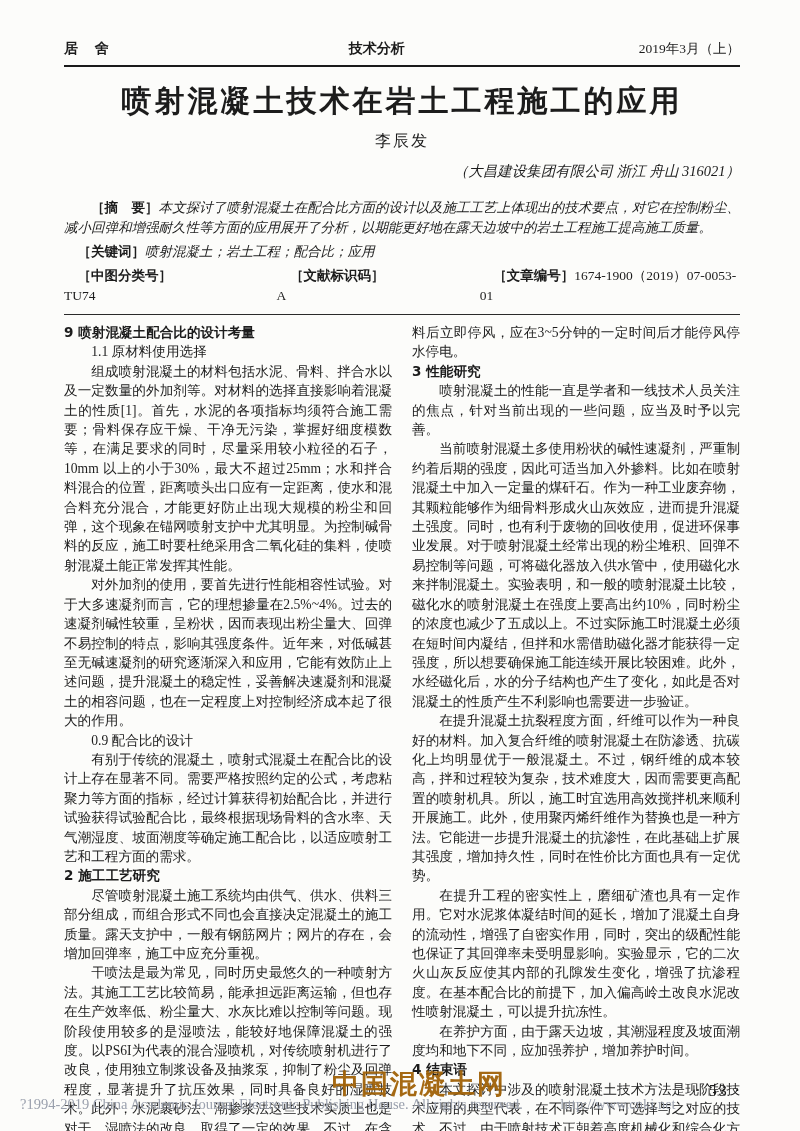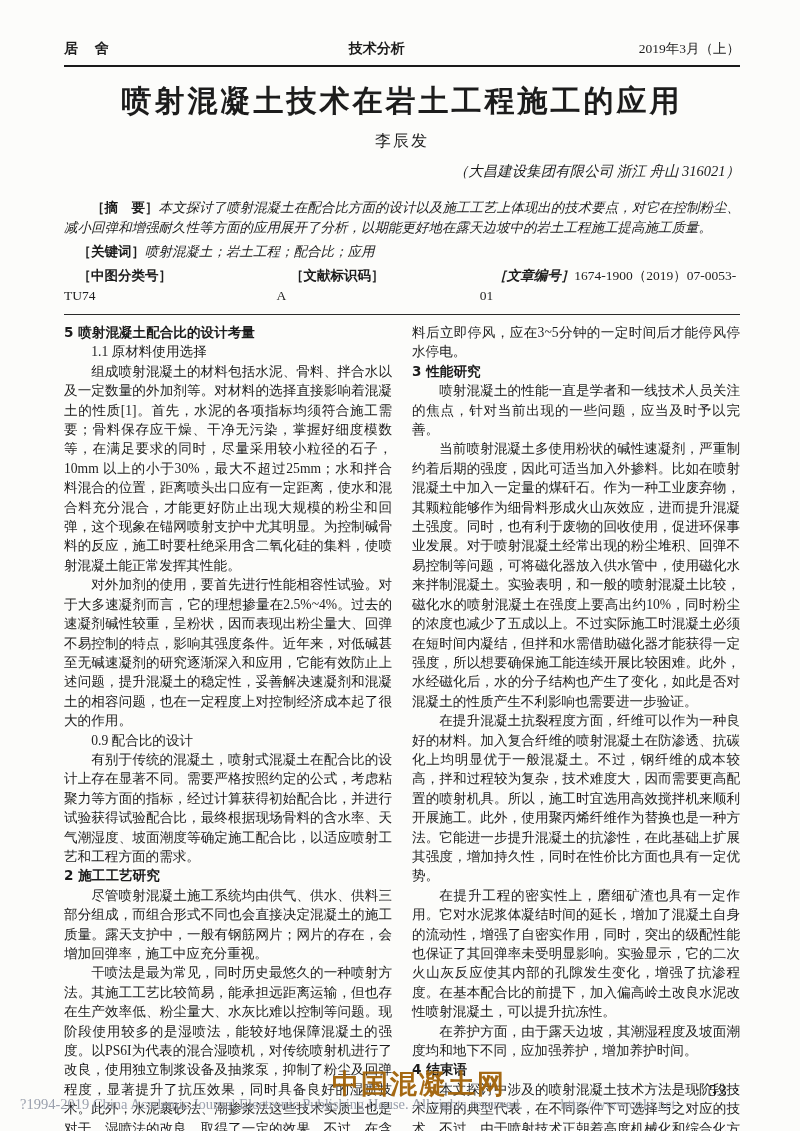--- a/index.html
+++ b/index.html
@@ -67,27 +67,27 @@
     <div class="author">李辰发</div>
     <div class="affil">（大昌建设集团有限公司 浙江 舟山 316021）</div>
 
     <div class="absblock abs-p"><span class="lab">［摘　要］</span><span class="abs-text">本文探讨了喷射混凝土在配合比方面的设计以及施工工艺上体现出的技术要点，对它在控制粉尘、减小回弹和增强耐久性等方面的应用展开了分析，以期能更好地在露天边坡中的岩土工程施工提高施工质量。</span></div>
 
     <div class="kwline"><span class="lab" style="font-family:'DejaVu Sans',sans-serif;font-weight:bold;">［关键词］</span><span class="kw-text">喷射混凝土；岩土工程；配合比；应用</span></div>
 
     <div class="metaline">
       <span class="seg1"><b style="font-family:'DejaVu Sans',sans-serif;">［中图分类号］</b><span>TU74</span></span>
       <span class="seg2"><b style="font-family:'DejaVu Sans',sans-serif;">［文献标识码］</b><span>A</span></span>
-      <span class="seg3"><b style="font-family:'DejaVu Sans',sans-serif;font-style:italic;">［文章编号］</b><span>1674-1900（2019）07-0053-01</span></span>
+      <span class="seg3"><b style="font-family:'DejaVu Sans',sans-serif;">［文章编号］</b><span>1674-1900（2019）07-0053-01</span></span>
     </div>
     <div class="thinrule"></div>
 
     <div class="cols">
       <div class="col">
-        <p class="h1">5 喷射混凝土配合比的设计考量</p>
+        <p class="h1">9 喷射混凝土配合比的设计考量</p>
         <p class="h2">1.1 原材料使用选择</p>
         <p>组成喷射混凝土的材料包括水泥、骨料、拌合水以及一定数量的外加剂等。对材料的选择直接影响着混凝土的性质[1]。首先，水泥的各项指标均须符合施工需要；骨料保存应干燥、干净无污染，掌握好细度模数等，在满足要求的同时，尽量采用较小粒径的石子，10mm 以上的小于30%，最大不超过25mm；水和拌合料混合的位置，距离喷头出口应有一定距离，使水和混合料充分混合，才能更好防止出现大规模的粉尘和回弹，这个现象在锚网喷射支护中尤其明显。为控制碱骨料的反应，施工时要杜绝采用含二氧化硅的集料，使喷射混凝土能正常发挥其性能。</p>
         <p>对外加剂的使用，要首先进行性能相容性试验。对于大多速凝剂而言，它的理想掺量在2.5%~4%。过去的速凝剂碱性较重，呈粉状，因而表现出粉尘量大、回弹不易控制的特点，影响其强度条件。近年来，对低碱甚至无碱速凝剂的研究逐渐深入和应用，它能有效防止上述问题，提升混凝土的稳定性，妥善解决速凝剂和混凝土的相容问题，也在一定程度上对控制经济成本起了很大的作用。</p>
         <p class="h2">0.9 配合比的设计</p>
         <p>有别于传统的混凝土，喷射式混凝土在配合比的设计上存在显著不同。需要严格按照约定的公式，考虑粘聚力等方面的指标，经过计算获得初始配合比，并进行试验获得试验配合比，最终根据现场骨料的含水率、天气潮湿度、坡面潮度等确定施工配合比，以适应喷射工艺和工程方面的需求。</p>
         <p class="h1">2 施工工艺研究</p>
         <p>尽管喷射混凝土施工系统均由供气、供水、供料三部分组成，而组合形式不同也会直接决定混凝土的施工质量。露天支护中，一般有钢筋网片；网片的存在，会增加回弹率，施工中应充分重视。</p>
         <p>干喷法是最为常见，同时历史最悠久的一种喷射方法。其施工工艺比较简易，能承担远距离运输，但也存在生产效率低、粉尘量大、水灰比难以控制等问题。现阶段使用较多的是湿喷法，能较好地保障混凝土的强度。以PS6I为代表的混合湿喷机，对传统喷射机进行了改良，使用独立制浆设备及抽浆泵，抑制了粉尘及回弹程度，显著提升了抗压效果，同时具备良好的湿喷技术。此外，水泥裹砂法、潮掺浆法这些技术实质上也是对干、湿喷法的改良，取得了一定的效果。不过，在含水率、配料的设计以及成本控制方面仍然存在一些不足，因而也未在工程施工时大规模应用。</p>
 
       </div>

